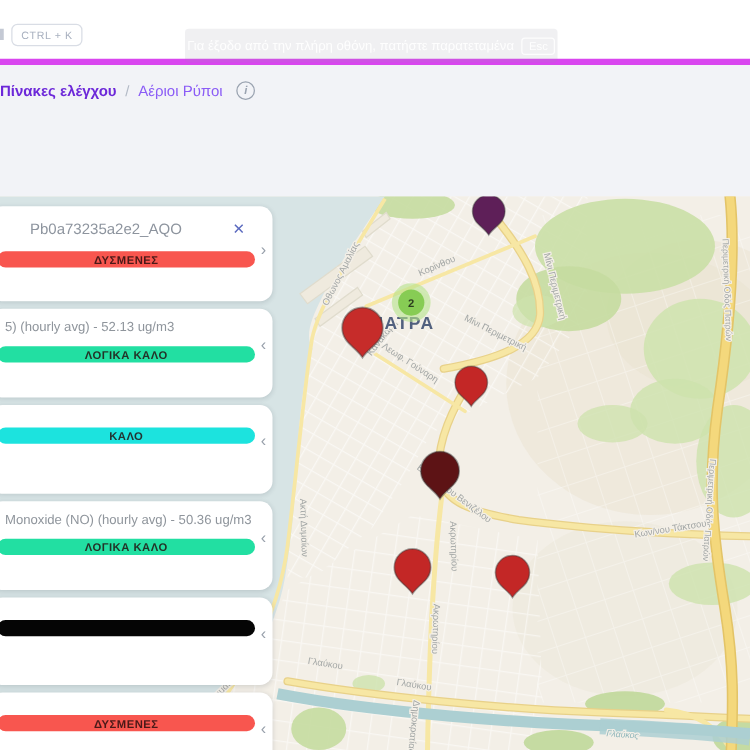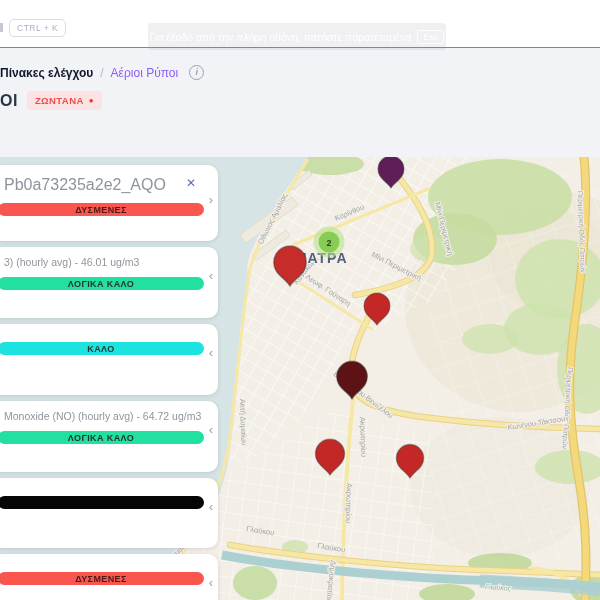--- a/index.html
+++ b/index.html
@@ -2,36 +2,36 @@
 <html><head>
 <meta charset="utf-8">
 <style>
   html,body{margin:0;padding:0;}
   body{
     width:600px;height:600px;position:relative;overflow:hidden;
     font-family:"Liberation Sans","DejaVu Sans",sans-serif;
     background:#ffffff;
   }
   
-  .topbar{position:absolute;top:0;left:0;width:600px;height:47px;background:#ffffff;border-bottom:1px solid #d946ef;z-index:30;}
+  .topbar{position:absolute;top:0;left:0;width:600px;height:47px;background:#ffffff;border-bottom:5px solid #d946ef;z-index:30;}
   .search-fragment{position:absolute;left:0;top:23px;width:3px;height:9px;background:#c4c9d4;}
   .kbd-chip{
     position:absolute;left:9px;top:19px;padding:3px 7px;border:1px solid #d9dde5;border-radius:5px;
     font-size:8.5px;color:#a8b0bf;letter-spacing:.5px;background:#fff;
   }
   .fs-toast{
     position:absolute;left:148px;top:23px;width:298px;height:27px;border-radius:3px;
     background:rgba(150,152,160,0.14);display:flex;align-items:center;justify-content:center;gap:6px;
     color:rgba(255,255,255,0.92);font-size:10.5px;z-index:31;
   }
   .fs-key{border:1px solid rgba(255,255,255,0.85);border-radius:3px;padding:1px 5px;font-size:9px;color:rgba(255,255,255,0.92);}
   
   .band{position:absolute;top:47px;left:0;width:600px;height:110px;background:#f2f3f7;z-index:20;}
   .breadcrumb{position:absolute;left:0;top:18px;display:flex;align-items:center;gap:7px;font-size:12px;}
-  .bc-section{color:#0f172a;font-weight:bold;text-align:center;}
+  .bc-section{color:#6d28d9;font-weight:bold;text-align:center;}
   .bc-sep{color:#b3bac6;}
   .bc-page{color:#8b5cf6;}
   .info-ic{
     width:13px;height:13px;border:1px solid #9aa3b0;border-radius:50%;color:#9aa3b0;
     font-size:9px;line-height:13px;text-align:center;font-style:italic;font-weight:bold;margin-left:4px;
   }
   .title-row{position:absolute;left:0;top:44px;display:flex;align-items:center;gap:9px;}
   .page-title{font-size:16px;font-weight:bold;color:#2b3648;letter-spacing:.5px;}
   .live-badge{
     background:#fbe3e3;color:#ef4d4d;font-size:9.5px;font-weight:bold;letter-spacing:.4px;
@@ -40,21 +40,21 @@
   .live-dot{color:#f13434;font-size:8px;line-height:8px;}
   
   .map-wrap{position:absolute;top:157px;left:0;width:600px;height:443px;z-index:1;background:#f3efe7;}
   
   .panel{position:absolute;top:165px;left:-8px;width:226px;z-index:40;}
   .card{
     position:relative;background:#ffffff;border-radius:10px;margin-bottom:6px;
     box-shadow:0 1px 4px rgba(30,40,60,0.14);padding:9px 12px 10px 12px;
   }
   .card-title-row{display:flex;align-items:flex-start;justify-content:space-between;}
-  .panel-title{font-size:16px;color:#8d949e;padding-top:2px;}
+  .panel-title{font-size:12px;color:#8d949e;padding-top:2px;margin-left:20px;}
   .close-x{color:#5b6abf;font-size:12px;font-weight:bold;cursor:pointer;padding:2px 4px;margin-right:6px;}
   .card-label{font-size:10.5px;color:#8f959c;white-space:nowrap;overflow:hidden;}
   .bar{
     height:13px;border-radius:7px;margin:9px 2px 0 -6px;
     display:flex;align-items:center;justify-content:center;
     font-size:9px;font-weight:bold;letter-spacing:.4px;color:rgba(35,12,12,0.82);
   }
   .chev{position:absolute;right:5px;color:#98a0ab;font-size:13px;line-height:13px;cursor:pointer;}
   .chev-r{top:28px;}
   .chev-m{top:22px;}
@@ -171,27 +171,20 @@
 </svg>
 </div>
 
 <div class="band">
   <div class="breadcrumb">
     <span class="bc-section">Πίνακες ελέγχου</span>
     <span class="bc-sep">/</span>
     <span class="bc-page">Αέριοι Ρύποι</span>
     <span class="info-ic">i</span>
   </div>
-  <div class="title-row">
-    <span class="page-title">ΟΙ</span>
-    <span class="live-badge">
-      <span>ΖΩΝΤΑΝΑ</span>
-      <span class="live-dot">●</span>
-    </span>
-  </div>
 </div>
 
 <div class="topbar">
   <div class="search-fragment"></div>
   <span class="kbd-chip">CTRL + K</span>
 </div>
 <div class="fs-toast">
   <span>Για έξοδο από την πλήρη οθόνη, πατήστε παρατεταμένα</span>
   <span class="fs-key">Esc</span>
 </div>
@@ -201,32 +194,32 @@
   <div class="card" style="height:57px">
     <div class="card-title-row">
       <span class="panel-title">Pb0a73235a2e2_AQO</span>
       <span class="close-x">✕</span>
     </div>
     <div class="bar" style="background: rgb(248, 86, 79);">ΔΥΣΜΕΝΕΣ</div>
     <span class="chev chev-r">›</span>
   </div>
 
   <div class="card" style="height:52px">
-    <div class="card-label">3) (hourly avg) - 46.01 ug/m3</div>
+    <div class="card-label">5) (hourly avg) - 52.13 ug/m3</div>
     <div class="bar" style="background: rgb(34, 223, 162);">ΛΟΓΙΚΑ ΚΑΛΟ</div>
     <span class="chev chev-m">‹</span>
   </div>
 
   <div class="card" style="height:52px">
     <div class="bar" style="background: rgb(28, 227, 222);">ΚΑΛΟ</div>
     <span class="chev chev-m">‹</span>
   </div>
 
   <div class="card" style="height:52px">
-    <div class="card-label">Monoxide (NO) (hourly avg) - 64.72 ug/m3</div>
+    <div class="card-label">Monoxide (NO) (hourly avg) - 50.36 ug/m3</div>
     <div class="bar" style="background: rgb(34, 223, 162);">ΛΟΓΙΚΑ ΚΑΛΟ</div>
     <span class="chev chev-m">‹</span>
   </div>
 
   <div class="card" style="height:51px">
     <div class="bar" style="background: rgb(5, 5, 5);"></div>
     <span class="chev chev-m">‹</span>
   </div>
 
   <div class="card" style="height:52px">

